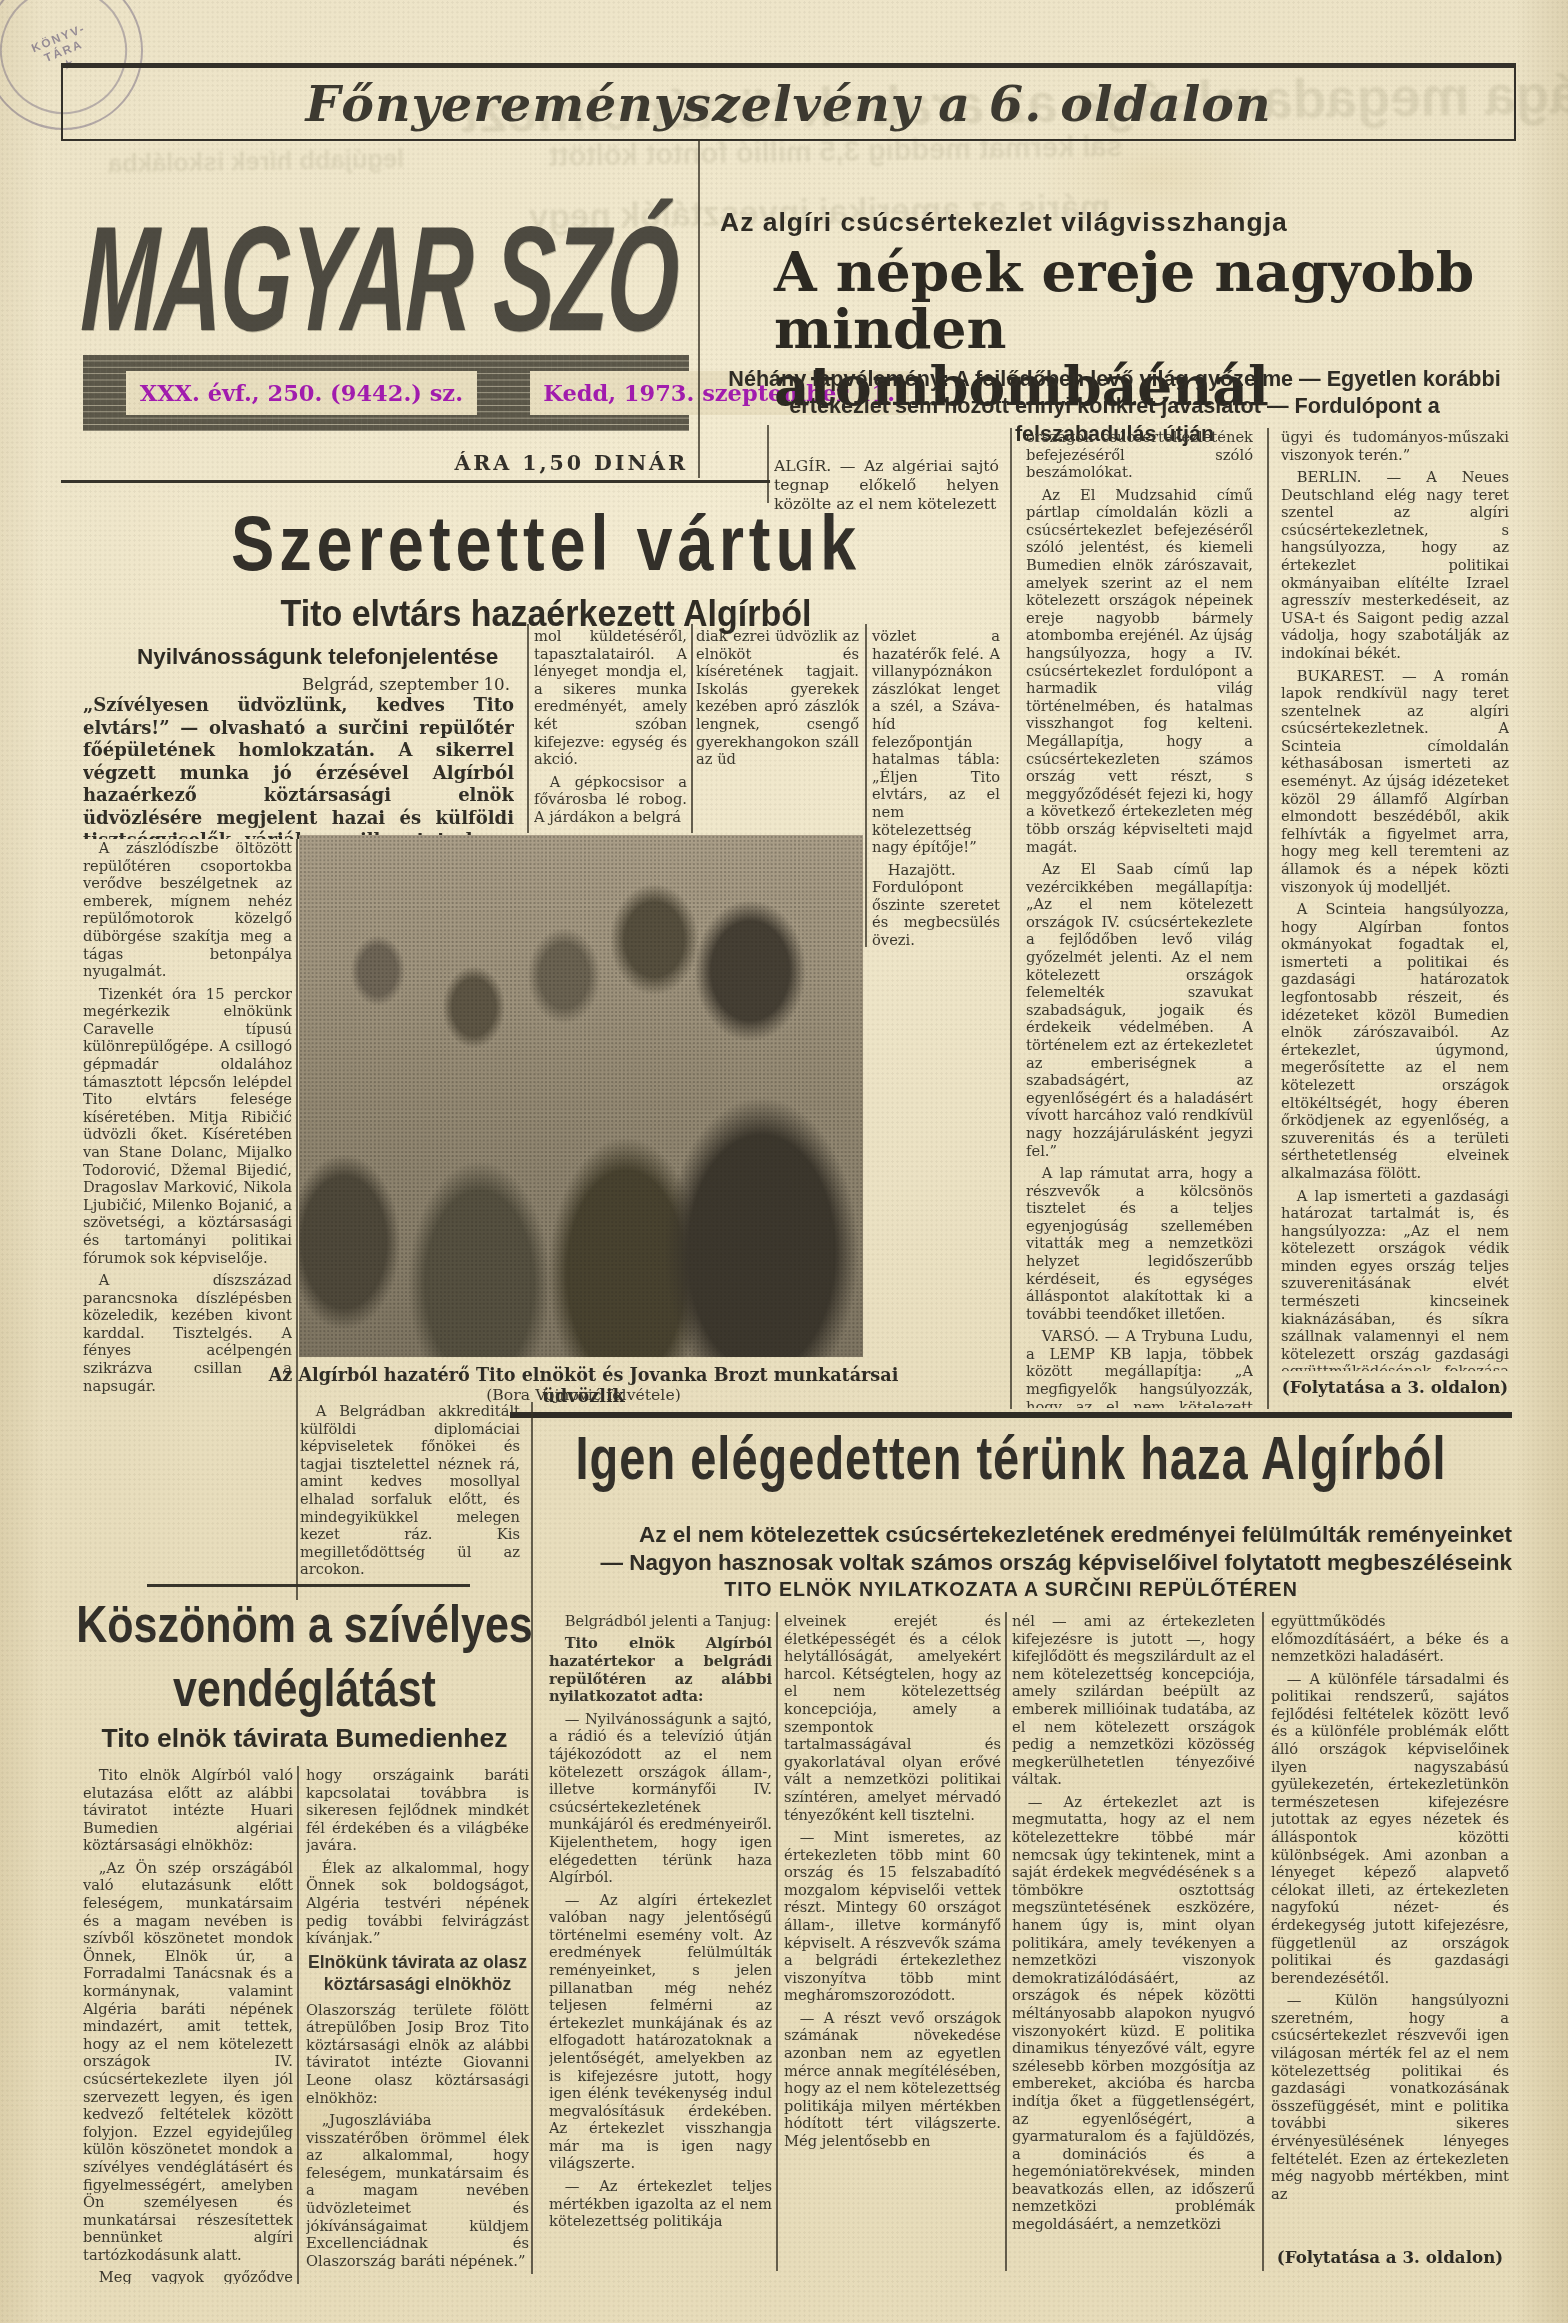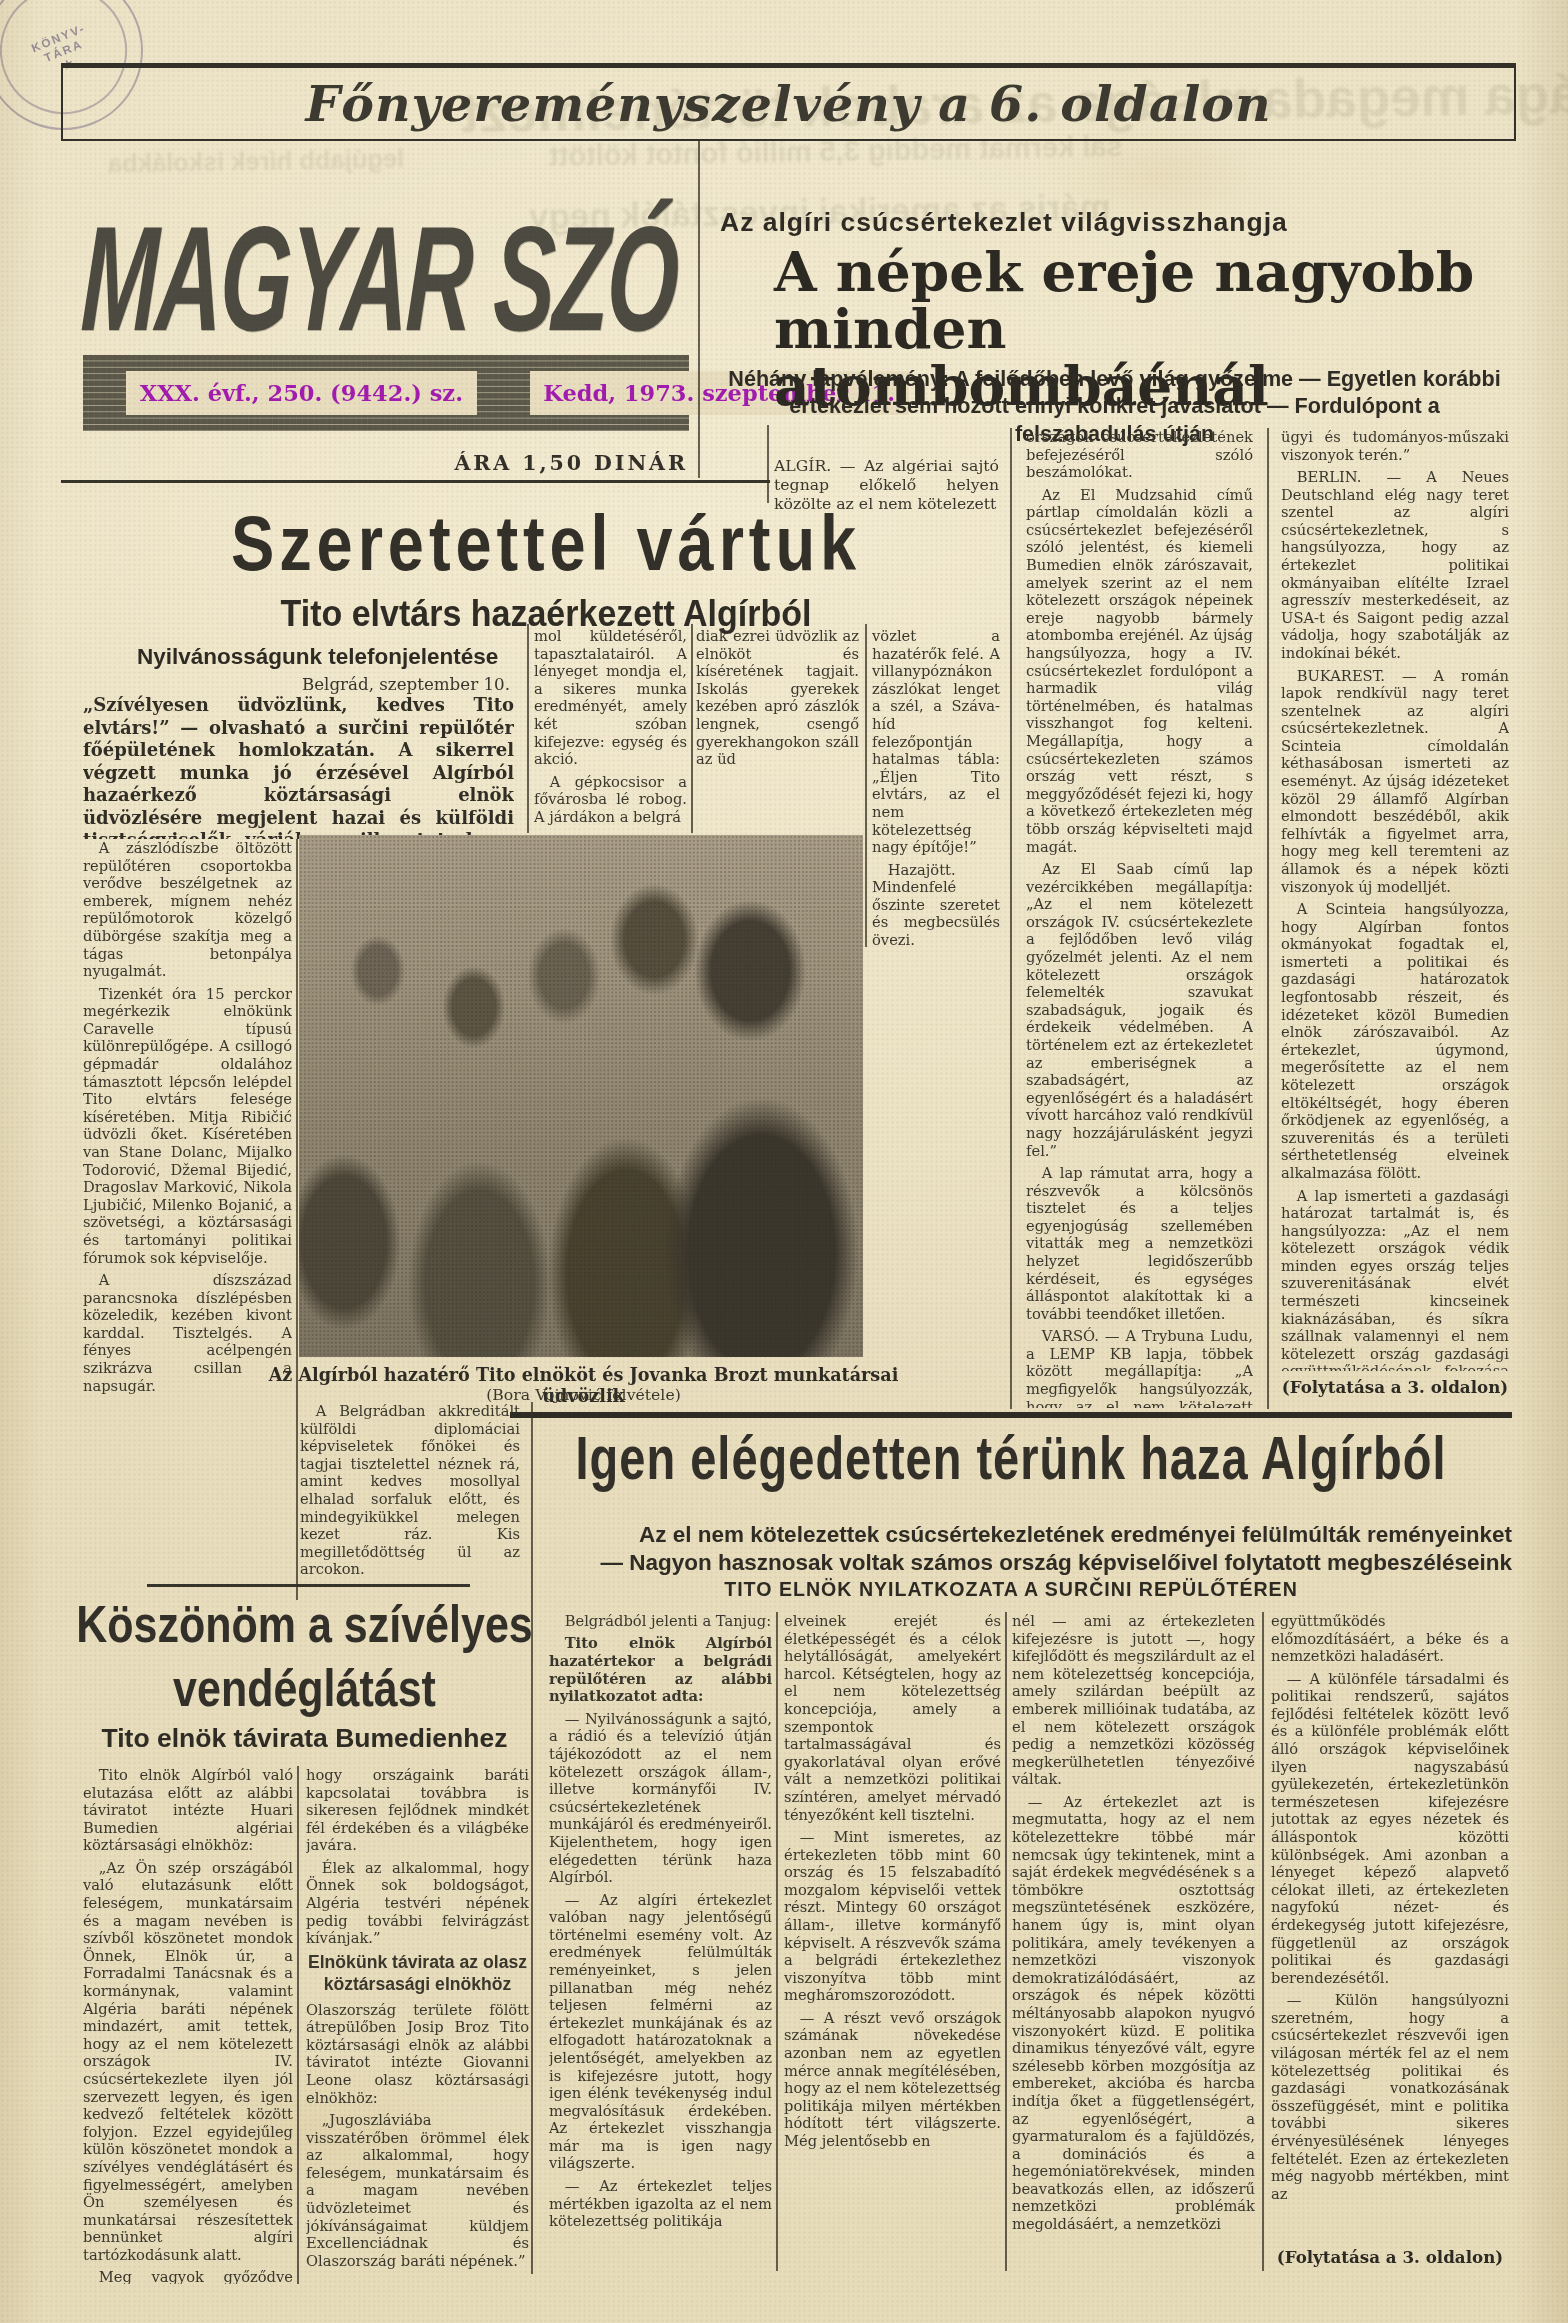--- a/index.html
+++ b/index.html
@@ -156,21 +156,21 @@
   <div class="abs body-col flush" style="left:534px;top:627px;width:153px;height:204px;">
       <p>mol küldetéséről, tapasztalatairól. A lényeget mondja el, a sikeres munka eredményét, amely két szóban kifejezve: egység és akció.</p>
       <p>A gépkocsisor a fővárosba lé robog. A járdákon a belgrá</p>
     </div>
   <div class="abs body-col flush" style="left:696px;top:627px;width:163px;height:204px;">
       <p>diak ezrei üdvözlik az elnököt és kíséretének tagjait. Iskolás gyerekek kezében apró zászlók lengnek, csengő gyerekhangokon száll az üd</p>
     </div>
   <div class="abs body-col flush" style="left:872px;top:627px;width:128px;height:323px;">
     <div>
         <p>vözlet a hazatérők felé. A villanypóznákon zászlókat lenget a szél, a Száva-híd felezőpontján hatalmas tábla: „Éljen Tito elvtárs, az el nem kötelezettség nagy építője!”</p>
-        <p>Hazajött. Mindenfelé őszinte szeretet és megbecsülés övezi.</p>
+        <p>Hazajött. Fordulópont őszinte szeretet és megbecsülés övezi.</p>
       </div>
 
   </div>
   <div class="abs body-col" style="left:300px;top:1402px;width:220px;height:176px;">
       <p>A Belgrádban akkreditált külföldi diplomáciai képviseletek főnökei és tagjai tisztelettel néznek rá, amint kedves mosollyal elhalad sorfaluk előtt, és mindegyikükkel melegen kezet ráz. Kis megilletődöttség ül az arcokon.</p>
     </div>
 
   <div class="abs photo"></div>
   <div class="abs caption">Az Algírból hazatérő Tito elnököt és Jovanka Brozt munkatársai üdvözlik</div>
   <div class="abs credit">(Bora Vojnović felvétele)</div>

